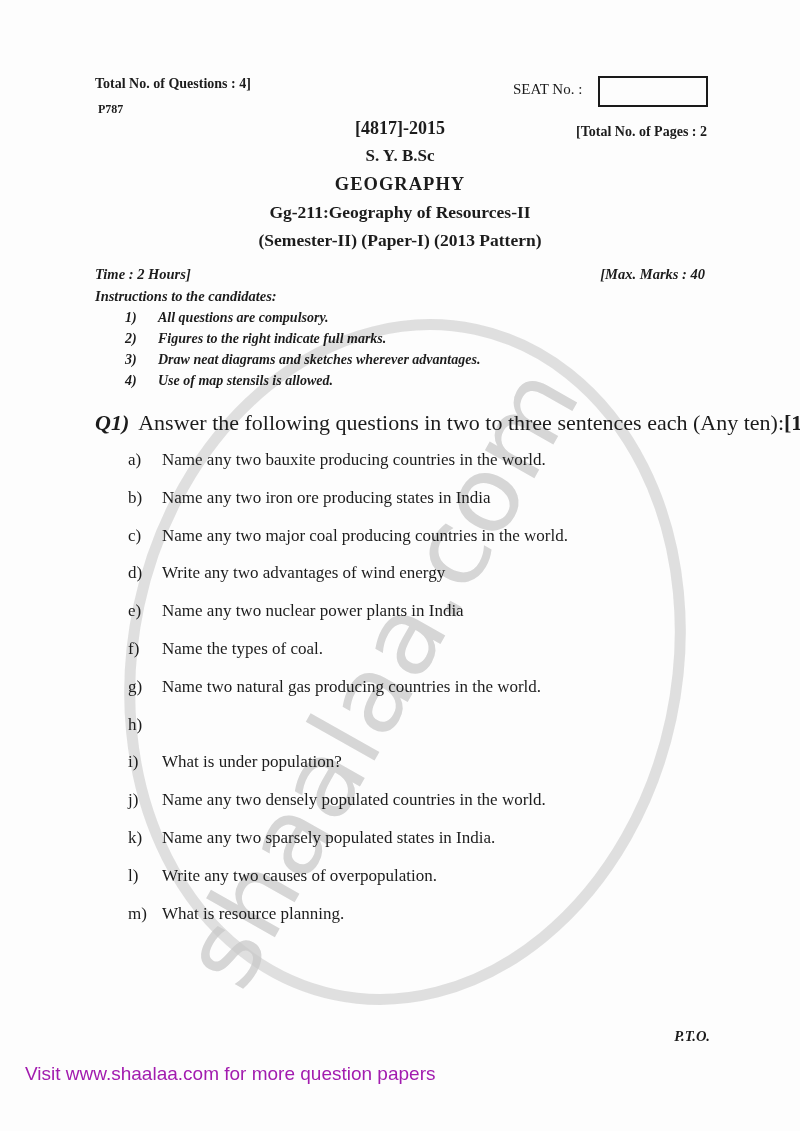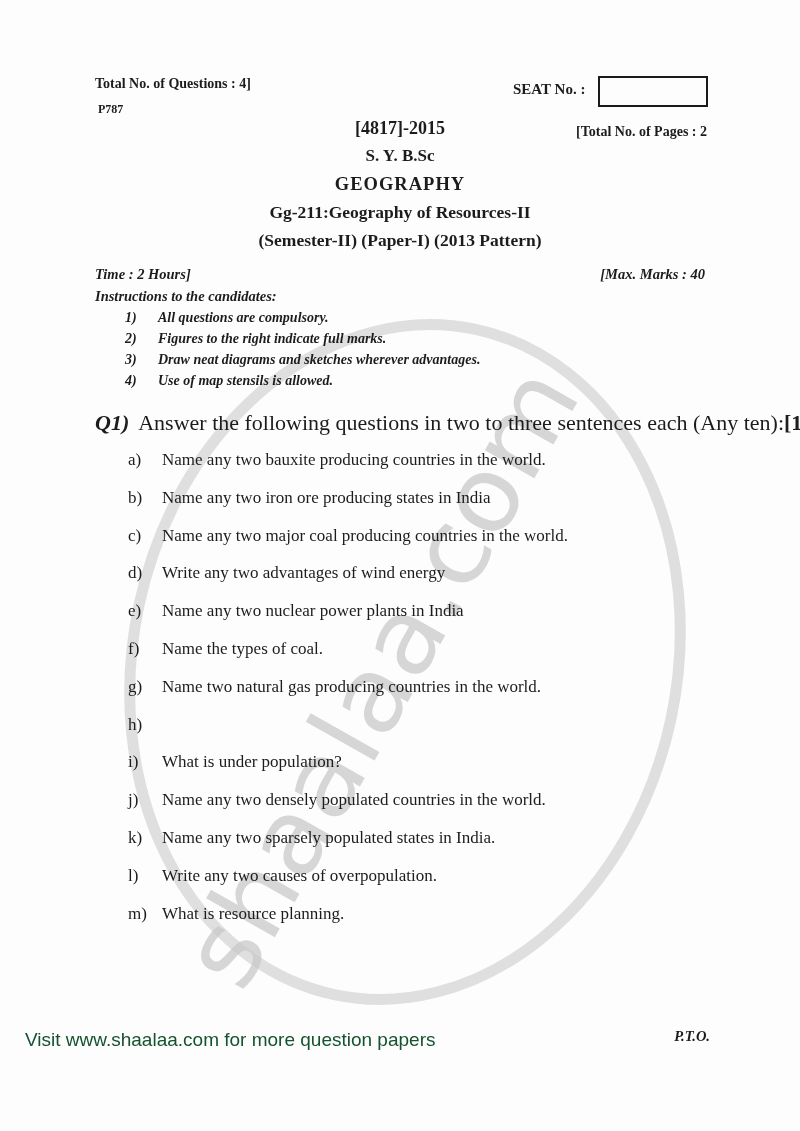--- a/index.html
+++ b/index.html
@@ -11,21 +11,21 @@
     color:#1c1c1c;
     overflow:hidden;
   }
   .wm{position:absolute;left:0;top:0;z-index:0;}
   .content{position:relative;z-index:1;}
 
   .abs{position:absolute;white-space:nowrap;}
 
   .tq{left:95px;top:76px;font-weight:bold;font-size:14px;}
   .pcode{left:98px;top:102px;font-weight:bold;font-size:12px;font-family:Liberation Serif, serif;}
-  .seatlbl{left:513px;top:81px;font-weight:bold;font-size:15px;}
+  .seatlbl{left:513px;top:81px;font-weight:normal;font-size:15px;}
   .seatbox{left:598px;top:76px;width:106px;height:27px;border:2px solid #1a1a1a;background:#fdfdfd;}
   .tpages{right:93px;top:124px;font-weight:bold;font-size:14px;}
 
   .titleblock{left:0;top:114px;width:800px;text-align:center;}
   .titleblock div{height:28px;line-height:28px;font-weight:bold;}
   .t-code{font-size:18px;}
   .t-course{font-size:17px;}
   .t-subject{font-size:18.5px;letter-spacing:1px;}
   .t-paper{font-size:17.5px;}
   .t-pattern{font-size:17.5px;}
@@ -40,21 +40,21 @@
 
   .q1{left:95px;top:410px;font-size:22px;width:612px;}
   .q1 .qlabel{font-weight:bold;font-style:italic;margin-right:9px;}
   .q1 .qmarks{font-weight:bold;}
 
   .subs{position:absolute;left:128px;top:449px;}
   .sub{display:flex;height:37.8px;font-size:17px;line-height:22px;}
   .sub .letter{width:34px;flex:0 0 34px;}
 
   .pto{right:90px;top:1028px;font-weight:bold;font-style:italic;font-size:14.5px;}
-  .footnote{left:25px;top:1029px;font-family:"Liberation Sans", sans-serif;font-size:19px;color:#14532d;}
+  .footnote{left:25px;top:1063px;font-family:"Liberation Sans", sans-serif;font-size:19px;color:#a21caf;}
 </style>
 </head>
 <body>
 
 <div class="page">
 
   <svg class="wm" width="800" height="1131" viewBox="0 0 800 1131" aria-hidden="true">
     <ellipse cx="405" cy="662" rx="272" ry="340" transform="rotate(12 405 662)" fill="none" stroke="#d9d9d9" stroke-width="11" opacity="0.85"></ellipse>
     <text transform="translate(242 995) rotate(-60.5)" font-family="DejaVu Sans, sans-serif" font-size="104" textLength="690" lengthAdjust="spacingAndGlyphs" fill="#c9c9c9" opacity="0.75">shaalaa.com</text>
   </svg>

